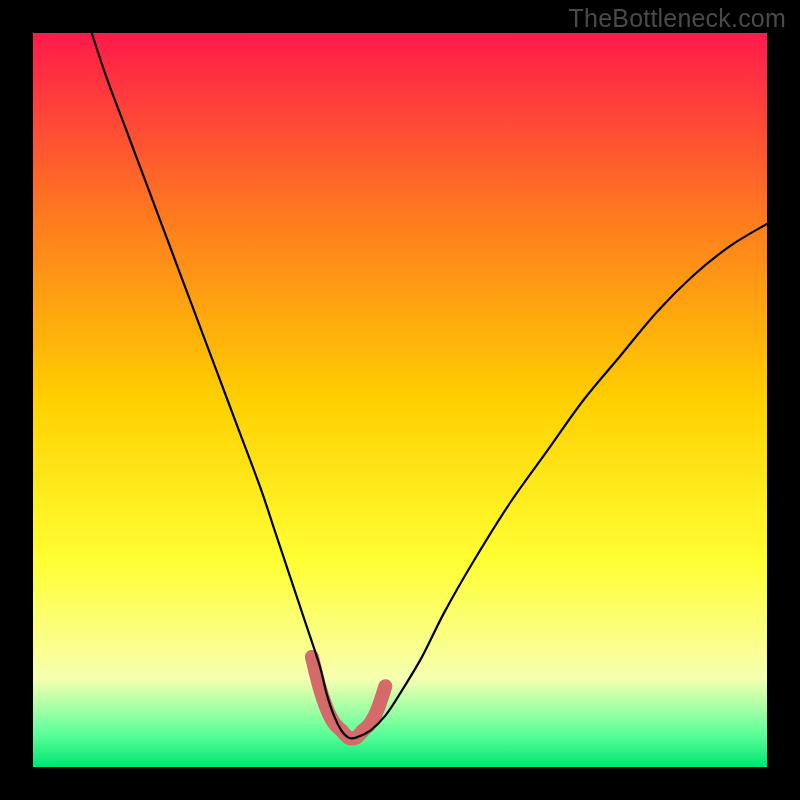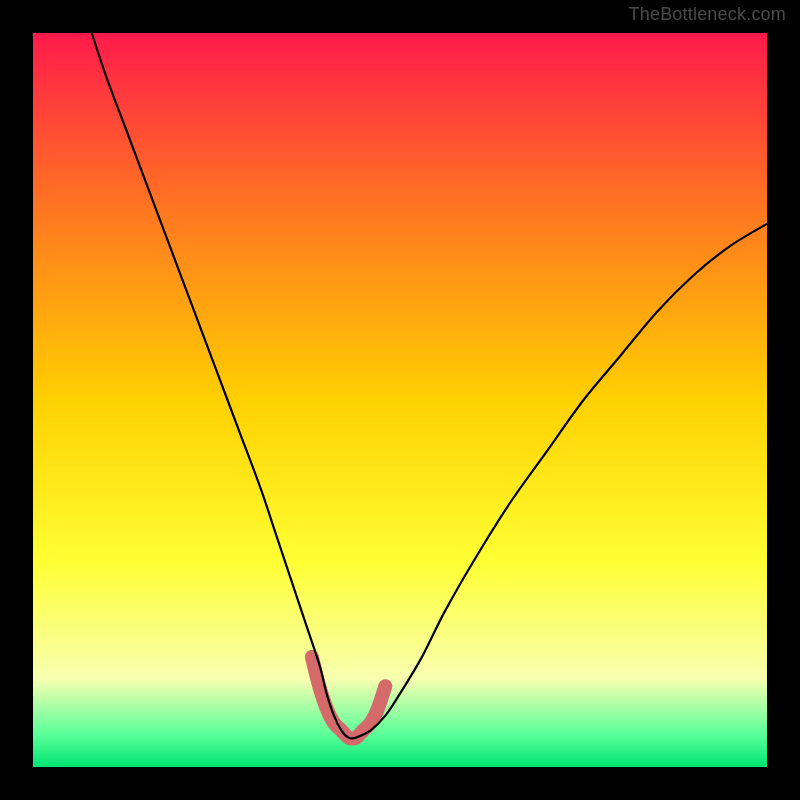--- a/index.html
+++ b/index.html
@@ -17,21 +17,21 @@
     top: 0;
     width: 800px;
     height: 800px;
     background: #000;
   }
   .watermark {
     position: absolute;
     top: 4px;
     right: 14px;
     color: #4a4a4a;
-    font-size: 18px;
+    font-size: 25px;
     font-weight: 500;
     letter-spacing: 0.2px;
   }
   .plot {
     position: absolute;
     left: 33px;
     top: 33px;
     width: 734px;
     height: 734px;
     overflow: hidden;

